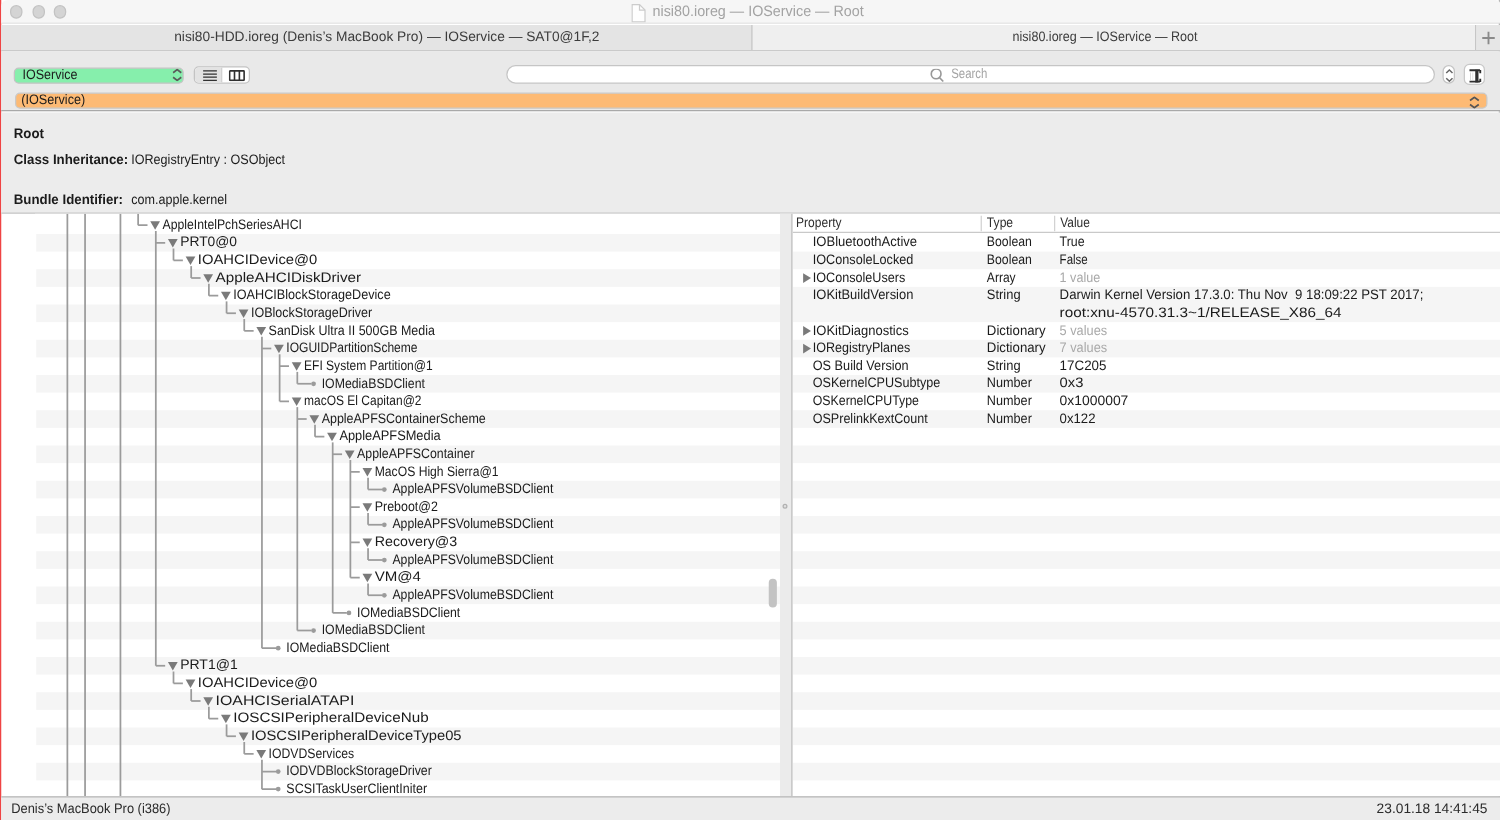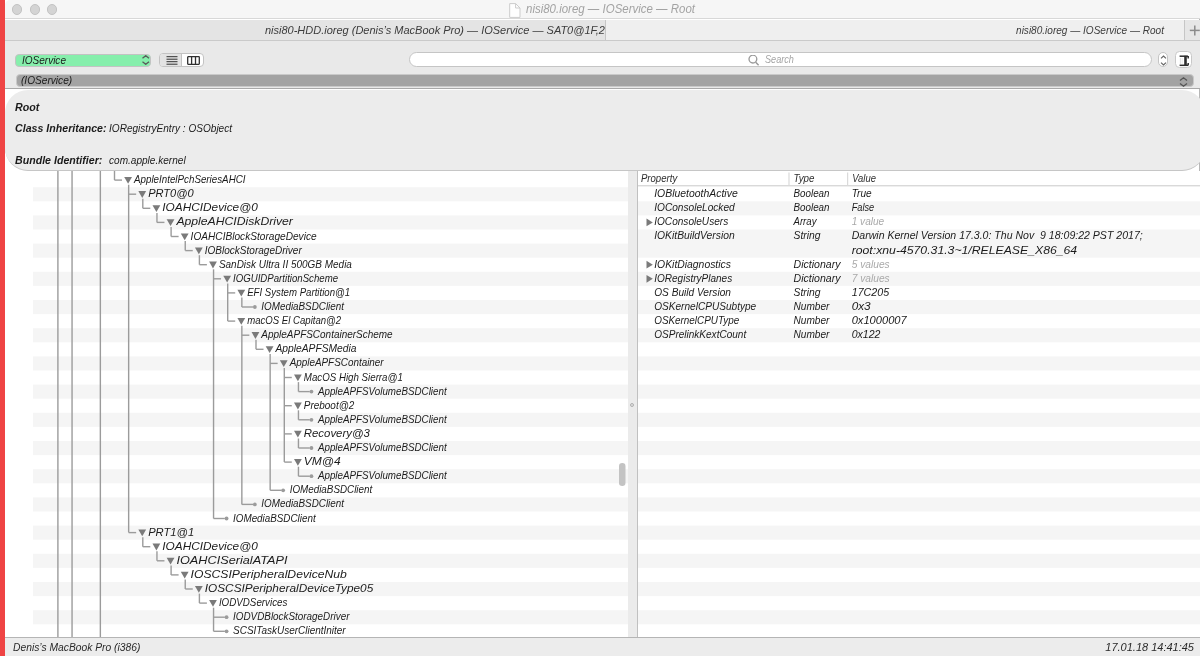--- a/index.html
+++ b/index.html
@@ -1,30 +1,30 @@
 <!DOCTYPE html>
 <html><head>
 <meta charset="utf-8">
 <style>
 * { margin:0; padding:0; box-sizing:border-box; }
 html,body { width:1200px; height:656px; overflow:hidden; background:#fff;
   font-family:"Liberation Sans", sans-serif; -webkit-font-smoothing:antialiased; }
 #win { position:relative; width:1200px; height:656px; background:#fff;
-  border-left:5px solid #ef4444; border-right:1px solid #b7b7b7;font-style:italic; }
+  border-left:1px solid #ef4444; border-right:1px solid #b7b7b7; }
 #titlebar { position:absolute; left:0; top:0; width:1200px; height:19px;
   background:#f6f6f6; border-bottom:1px solid #d8d8d8; border-radius:5px 5px 0 0; }
 .tl { position:absolute; top:4.2px; width:10.6px; height:10.6px; border-radius:50%;
   background:#d4d4d4; border:1px solid #c3c3c3; }
 #title { position:absolute; left:521px; top:0; height:19px; line-height:19px;
   font-size:12px; color:#a3a3a3; white-space:nowrap; display:inline-block;
   transform:scaleX(0.956); transform-origin:left center; }
 #tabs { position:absolute; left:0; top:20px; width:1200px; height:21px;
   background:#e4e4e4; border-bottom:1px solid #cacaca; }
 .tab { position:absolute; top:0; height:20px; line-height:20px; font-size:11px;
-  color:#3c3c3c; text-align:right; white-space:nowrap; overflow:hidden; }
+  color:#3c3c3c; text-align:center; white-space:nowrap; overflow:hidden; }
 #tab1 { left:0; width:600px; background:#e4e4e4; text-indent:17px; }
 #tab2 { left:601px; width:578px; background:#efefef; padding-right:13px; }
 #tab2 span { display:inline-block; transform:scaleX(0.913); transform-origin:center; }
 #tabplus { position:absolute; left:1180px; top:0; width:20px; height:20px; background:#e6e6e6; }
 .tabdiv { position:absolute; top:0; width:1px; height:20px; background:#c6c6c6; }
 #toolbar { position:absolute; left:0; top:41px; width:1200px; height:48px;
   background:#e9e9e9; border-bottom:1px solid #a9a9a9; }
 #popup { position:absolute; left:10.4px; top:12.5px; width:136px; height:13.5px;
   background:#86efac; border:1px solid #c3c3c3; border-radius:4px; }
 #popup span { position:absolute; left:5.5px; top:0; line-height:11.5px; font-size:11px; color:#1b1b1b;
@@ -33,25 +33,25 @@
   background:#fff; border:1px solid #c3c3c3; border-radius:4px; }
 #seg1 { position:absolute; left:0; top:0; width:22px; height:12.5px; background:#e3e3e3;
   border-right:1px solid #c3c3c3; border-radius:3px 0 0 3px; }
 #search { position:absolute; left:404px; top:10.8px; width:742.5px; height:15.5px;
   background:#fff; border:1px solid #c5c5c5; border-radius:8px; }
 #stepper { position:absolute; left:1152.5px; top:11px; width:10.5px; height:15.3px;
   background:#fff; border:1px solid #c4c4c4; border-radius:5.5px; }
 #inspbtn { position:absolute; left:1170px; top:10px; width:17px; height:17px;
   background:#fff; border:1px solid #c8c8c8; border-radius:4.5px; }
 #pathbar { position:absolute; left:11px; top:32.7px; width:1178px; height:13.8px;
-  background:#a3a3a3; border:1px solid #c9c9c9; border-radius:4px; }
+  background:#fdba74; border:1px solid #c9c9c9; border-radius:4px; }
 #pathbar > span { position:absolute; left:3.5px; top:0; line-height:11.8px; font-size:11px; color:#1b1b1b;
   display:inline-block; transform:scaleX(0.92); transform-origin:left center; }
 #infohead { position:absolute; left:0; top:90px; width:1200px; height:81px;
-  background:#ececec; border-bottom:1px solid #c6c6c6;border-radius:23px; }
+  background:#ececec; border-bottom:1px solid #c6c6c6; }
 #infohead .lbl { position:absolute; left:9.5px; font-size:11px; font-weight:bold; color:#1b1b1b;
   white-space:nowrap; display:inline-block; transform:scaleX(0.966); transform-origin:left center; }
 #infohead .val { position:absolute; left:103.75px; font-size:11px; color:#1b1b1b;
   white-space:nowrap; display:inline-block; transform:scaleX(0.915); transform-origin:left center; }
 #panes { position:absolute; left:0; top:171px; width:1200px; height:466px; background:#fff;margin-left:27px; }
 #splitter { position:absolute; left:596.4px; top:0; width:9.4px; height:466px;
   background:#ebebeb; border-right:1px solid #c0c0c0; }
 #splitdot { position:absolute; left:2px; top:232px; width:4px; height:4px; border-radius:50%;
   background:#e0e0e0; border:1.2px solid #b0b0b0; }
 #statusbar { position:absolute; left:0; top:637px; width:1200px; height:19px;
@@ -343,15 +343,15 @@
 <text x="622" y="338.20" fill="#1b1b1b" textLength="92" lengthAdjust="spacingAndGlyphs">OSPrelinkKextCount</text>
 <text x="761.3" y="338.20" fill="#1b1b1b" textLength="36" lengthAdjust="spacingAndGlyphs">Number</text>
 <text x="819.5" y="338.20" fill="#1b1b1b" textLength="28.75" lengthAdjust="spacingAndGlyphs">0x122</text>
 </svg>
     <div id="splitter">
         <div id="splitdot"></div>
       </div>
   </div>
   <div id="statusbar">
     <div style="position:absolute;left:8px;top:3.2px;display:inline-block;transform:scaleX(0.936);transform-origin:left center;">Denis’s MacBook Pro (i386)</div>
-    <div style="position:absolute;right:11px;top:3.2px;">17.01.18 14:41:45</div>
+    <div style="position:absolute;right:11px;top:3.2px;">23.01.18 14:41:45</div>
   </div>
 </div>
 
 </body></html>

